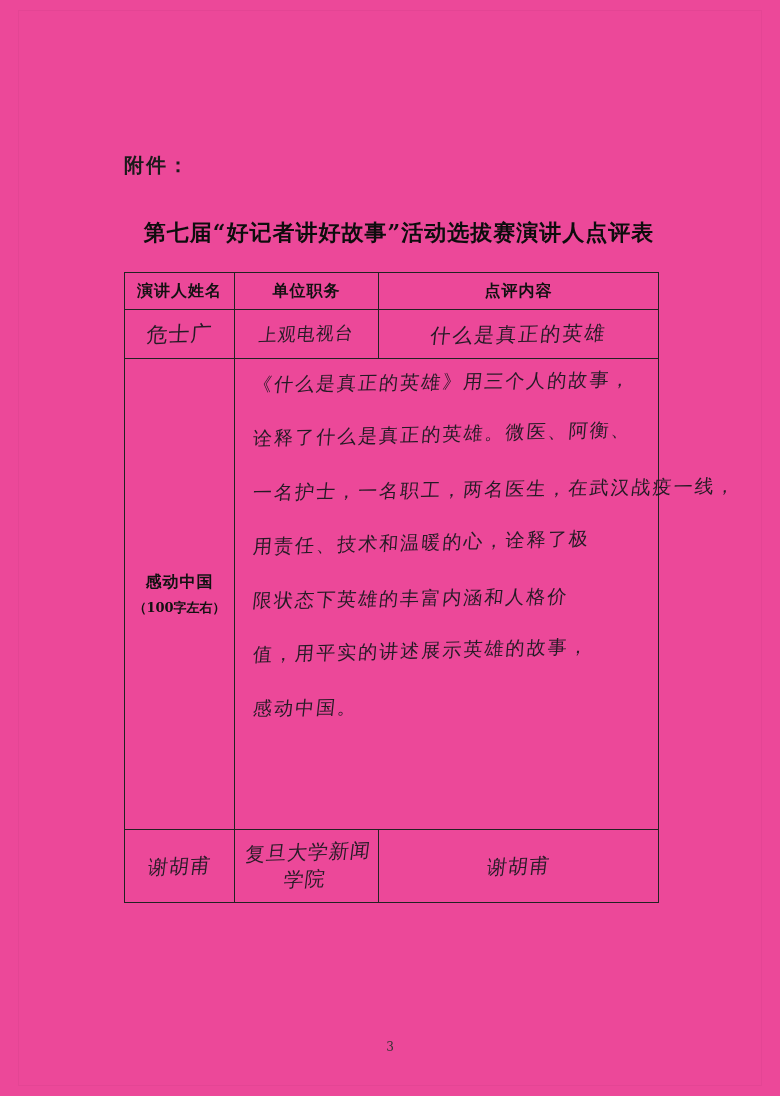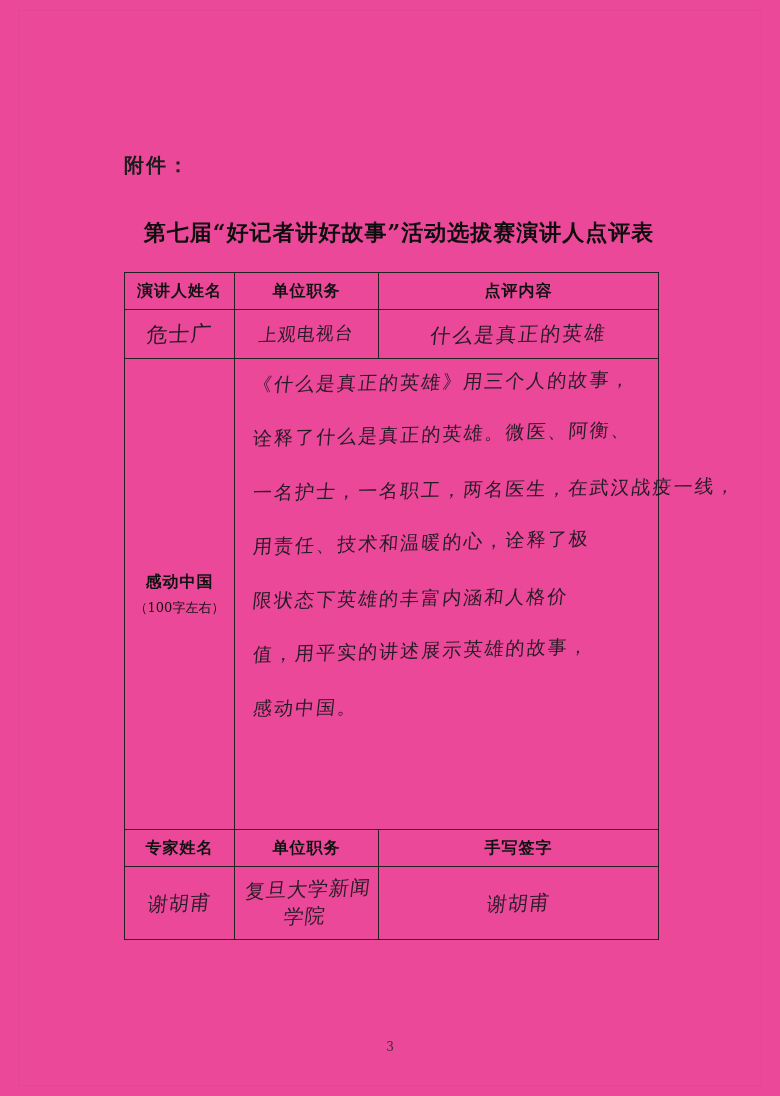--- a/index.html
+++ b/index.html
@@ -90,21 +90,21 @@
   }
   .comment-label-main {
     display: block;
     font-size: 16px;
     font-weight: 700;
     letter-spacing: 1px;
   }
   .comment-label-sub {
     display: block;
     font-size: 13px;
-    font-weight: 400;
+    font-weight: 700;
     margin-top: 4px;
   }
 
   
   .hw {
     font-family: "DejaVu Sans", "Liberation Sans", sans-serif;
     color: #15171c;
     font-weight: 400;
     display: block;
   }
@@ -213,25 +213,20 @@
             <span class="hw-line">《什么是真正的英雄》用三个人的故事，</span>
             <span class="hw-line">诠释了什么是真正的英雄。微医、阿衡、</span>
             <span class="hw-line">一名护士，一名职工，两名医生，在武汉战疫一线，</span>
             <span class="hw-line">用责任、技术和温暖的心，诠释了极</span>
             <span class="hw-line">限状态下英雄的丰富内涵和人格价</span>
             <span class="hw-line">值，用平实的讲述展示英雄的故事，</span>
             <span class="hw-line">感动中国。</span>
           </div>
         </td>
       </tr>
-      <tr class="expert-head-row">
-        <td>专家姓名</td>
-        <td>单位职务</td>
-        <td>手写签字</td>
-      </tr>
       <tr class="expert-row">
         <td>
           <span class="hw hw-sign">谢胡甫</span>
         </td>
         <td>
           <span class="hw hw-sign">复旦大学新闻学院</span>
         </td>
         <td>
           <span class="hw hw-sign">谢胡甫</span>
         </td>

